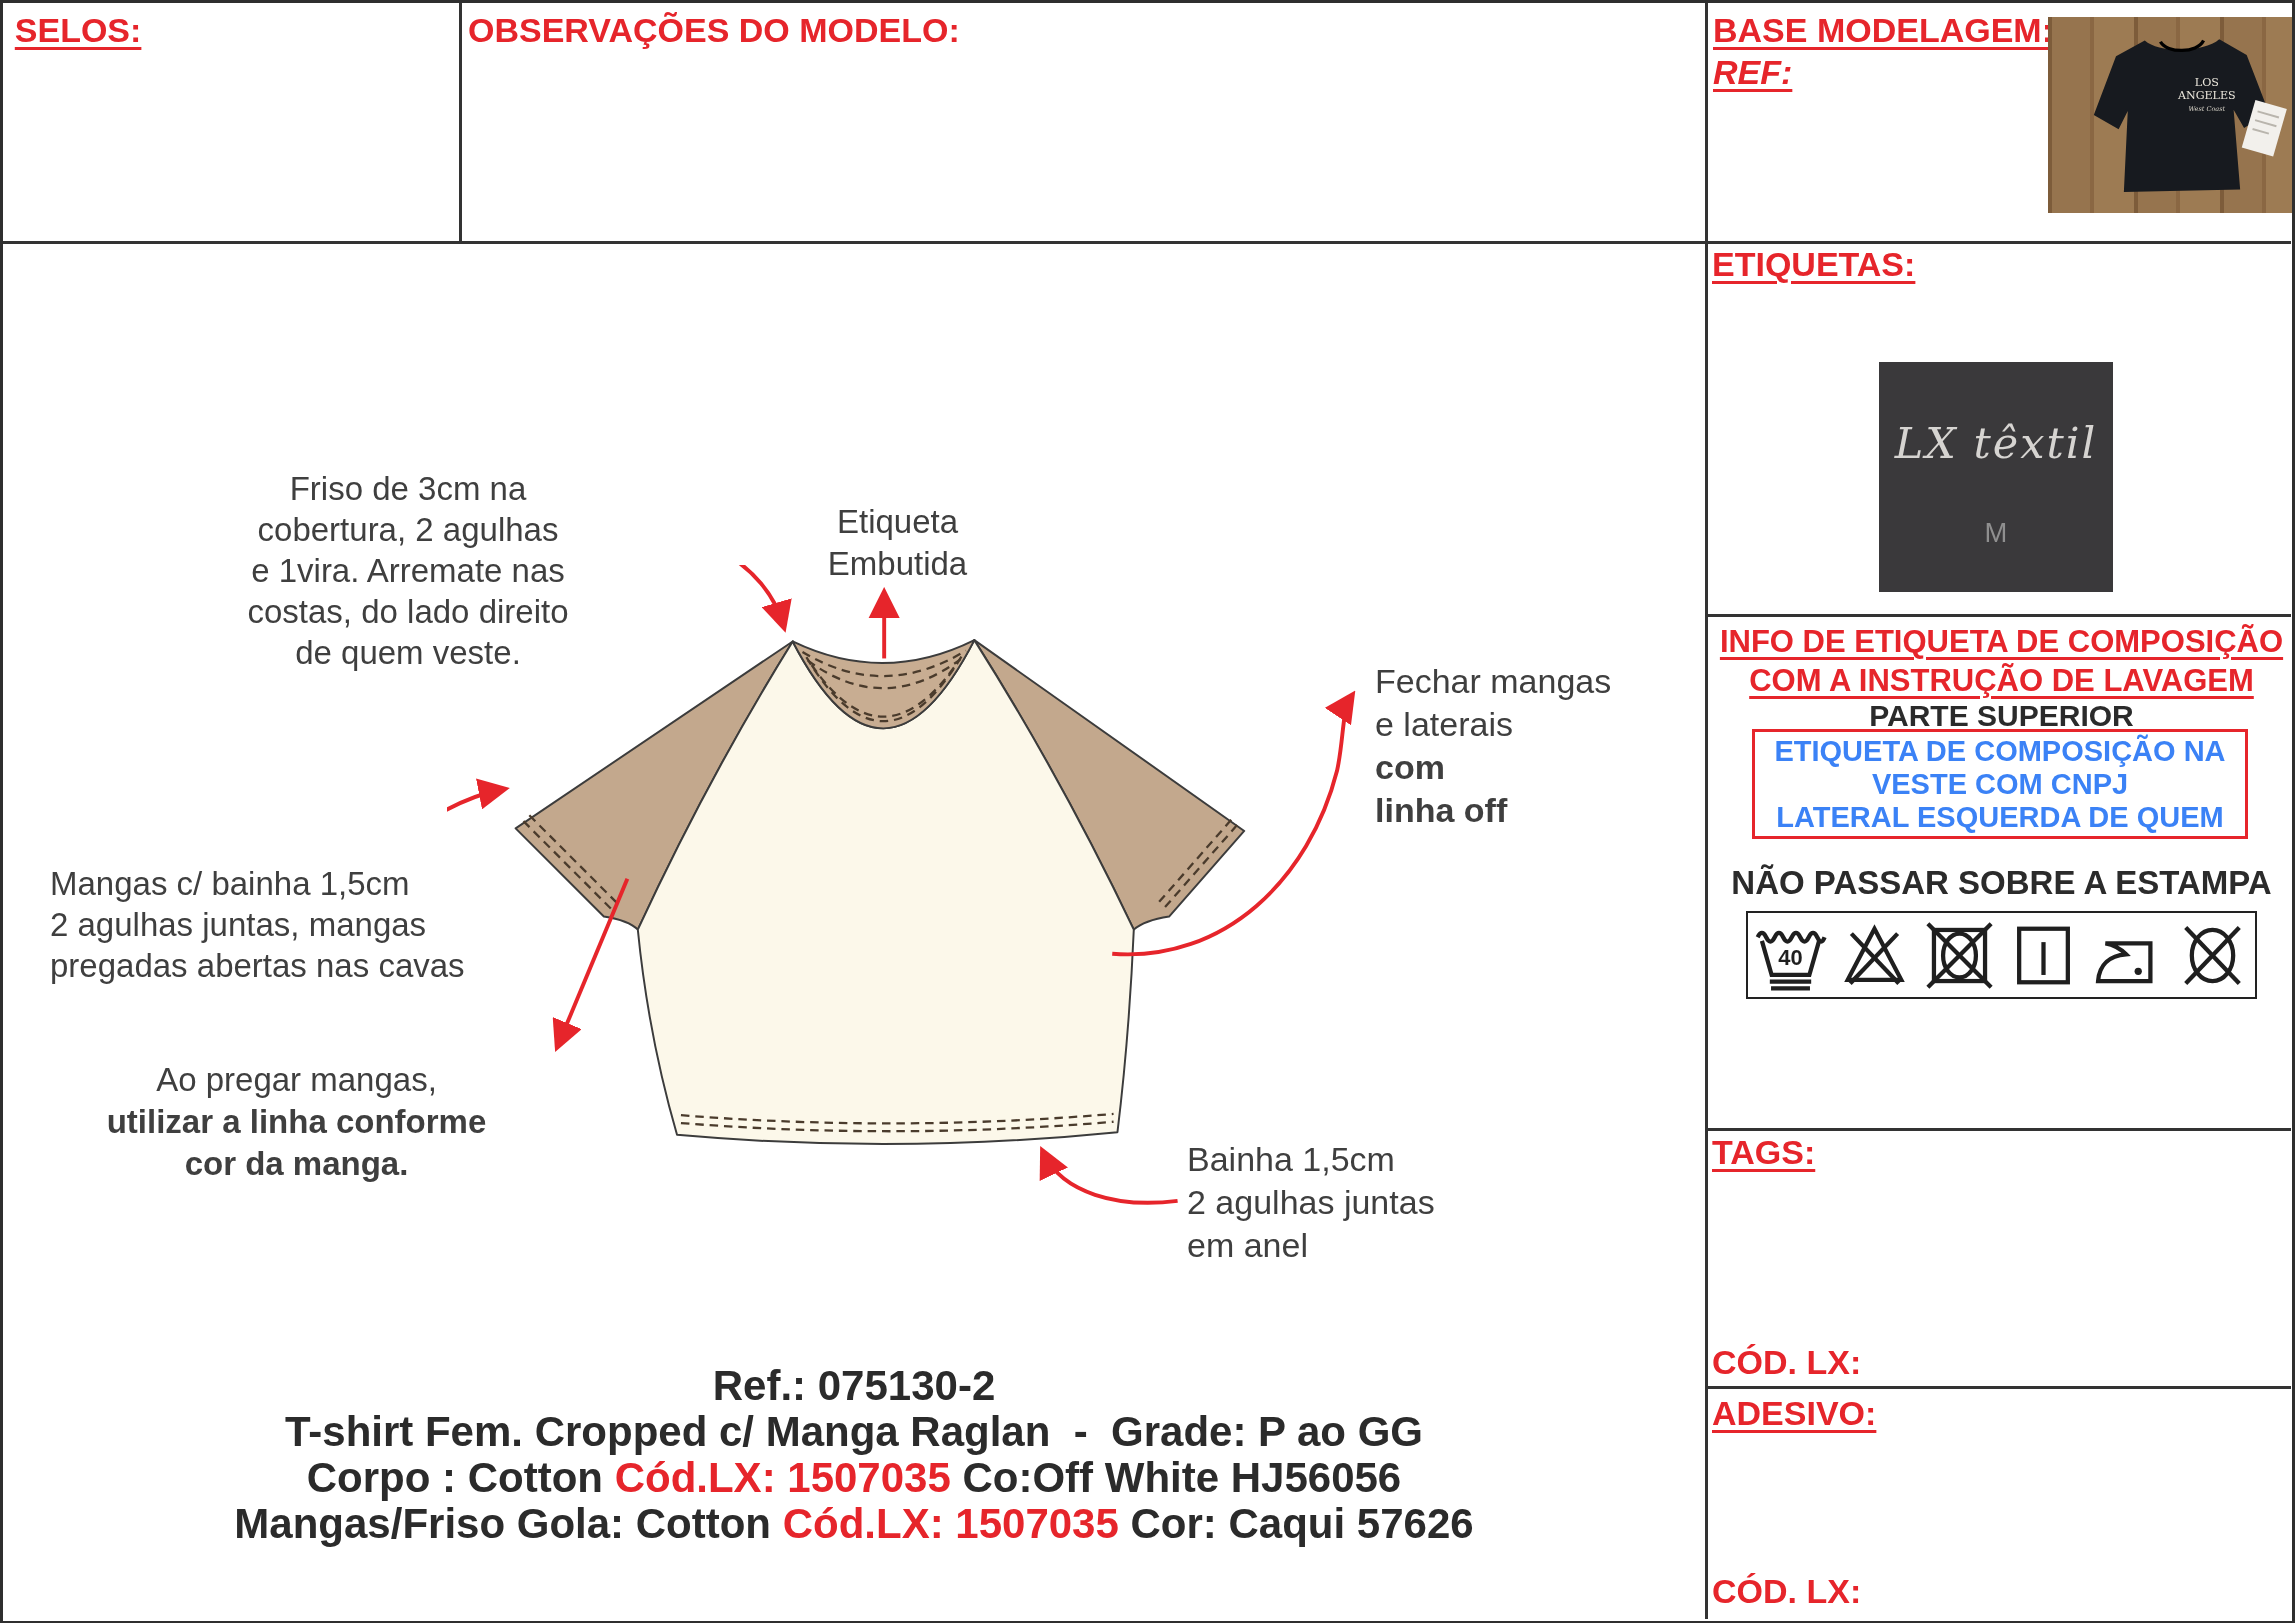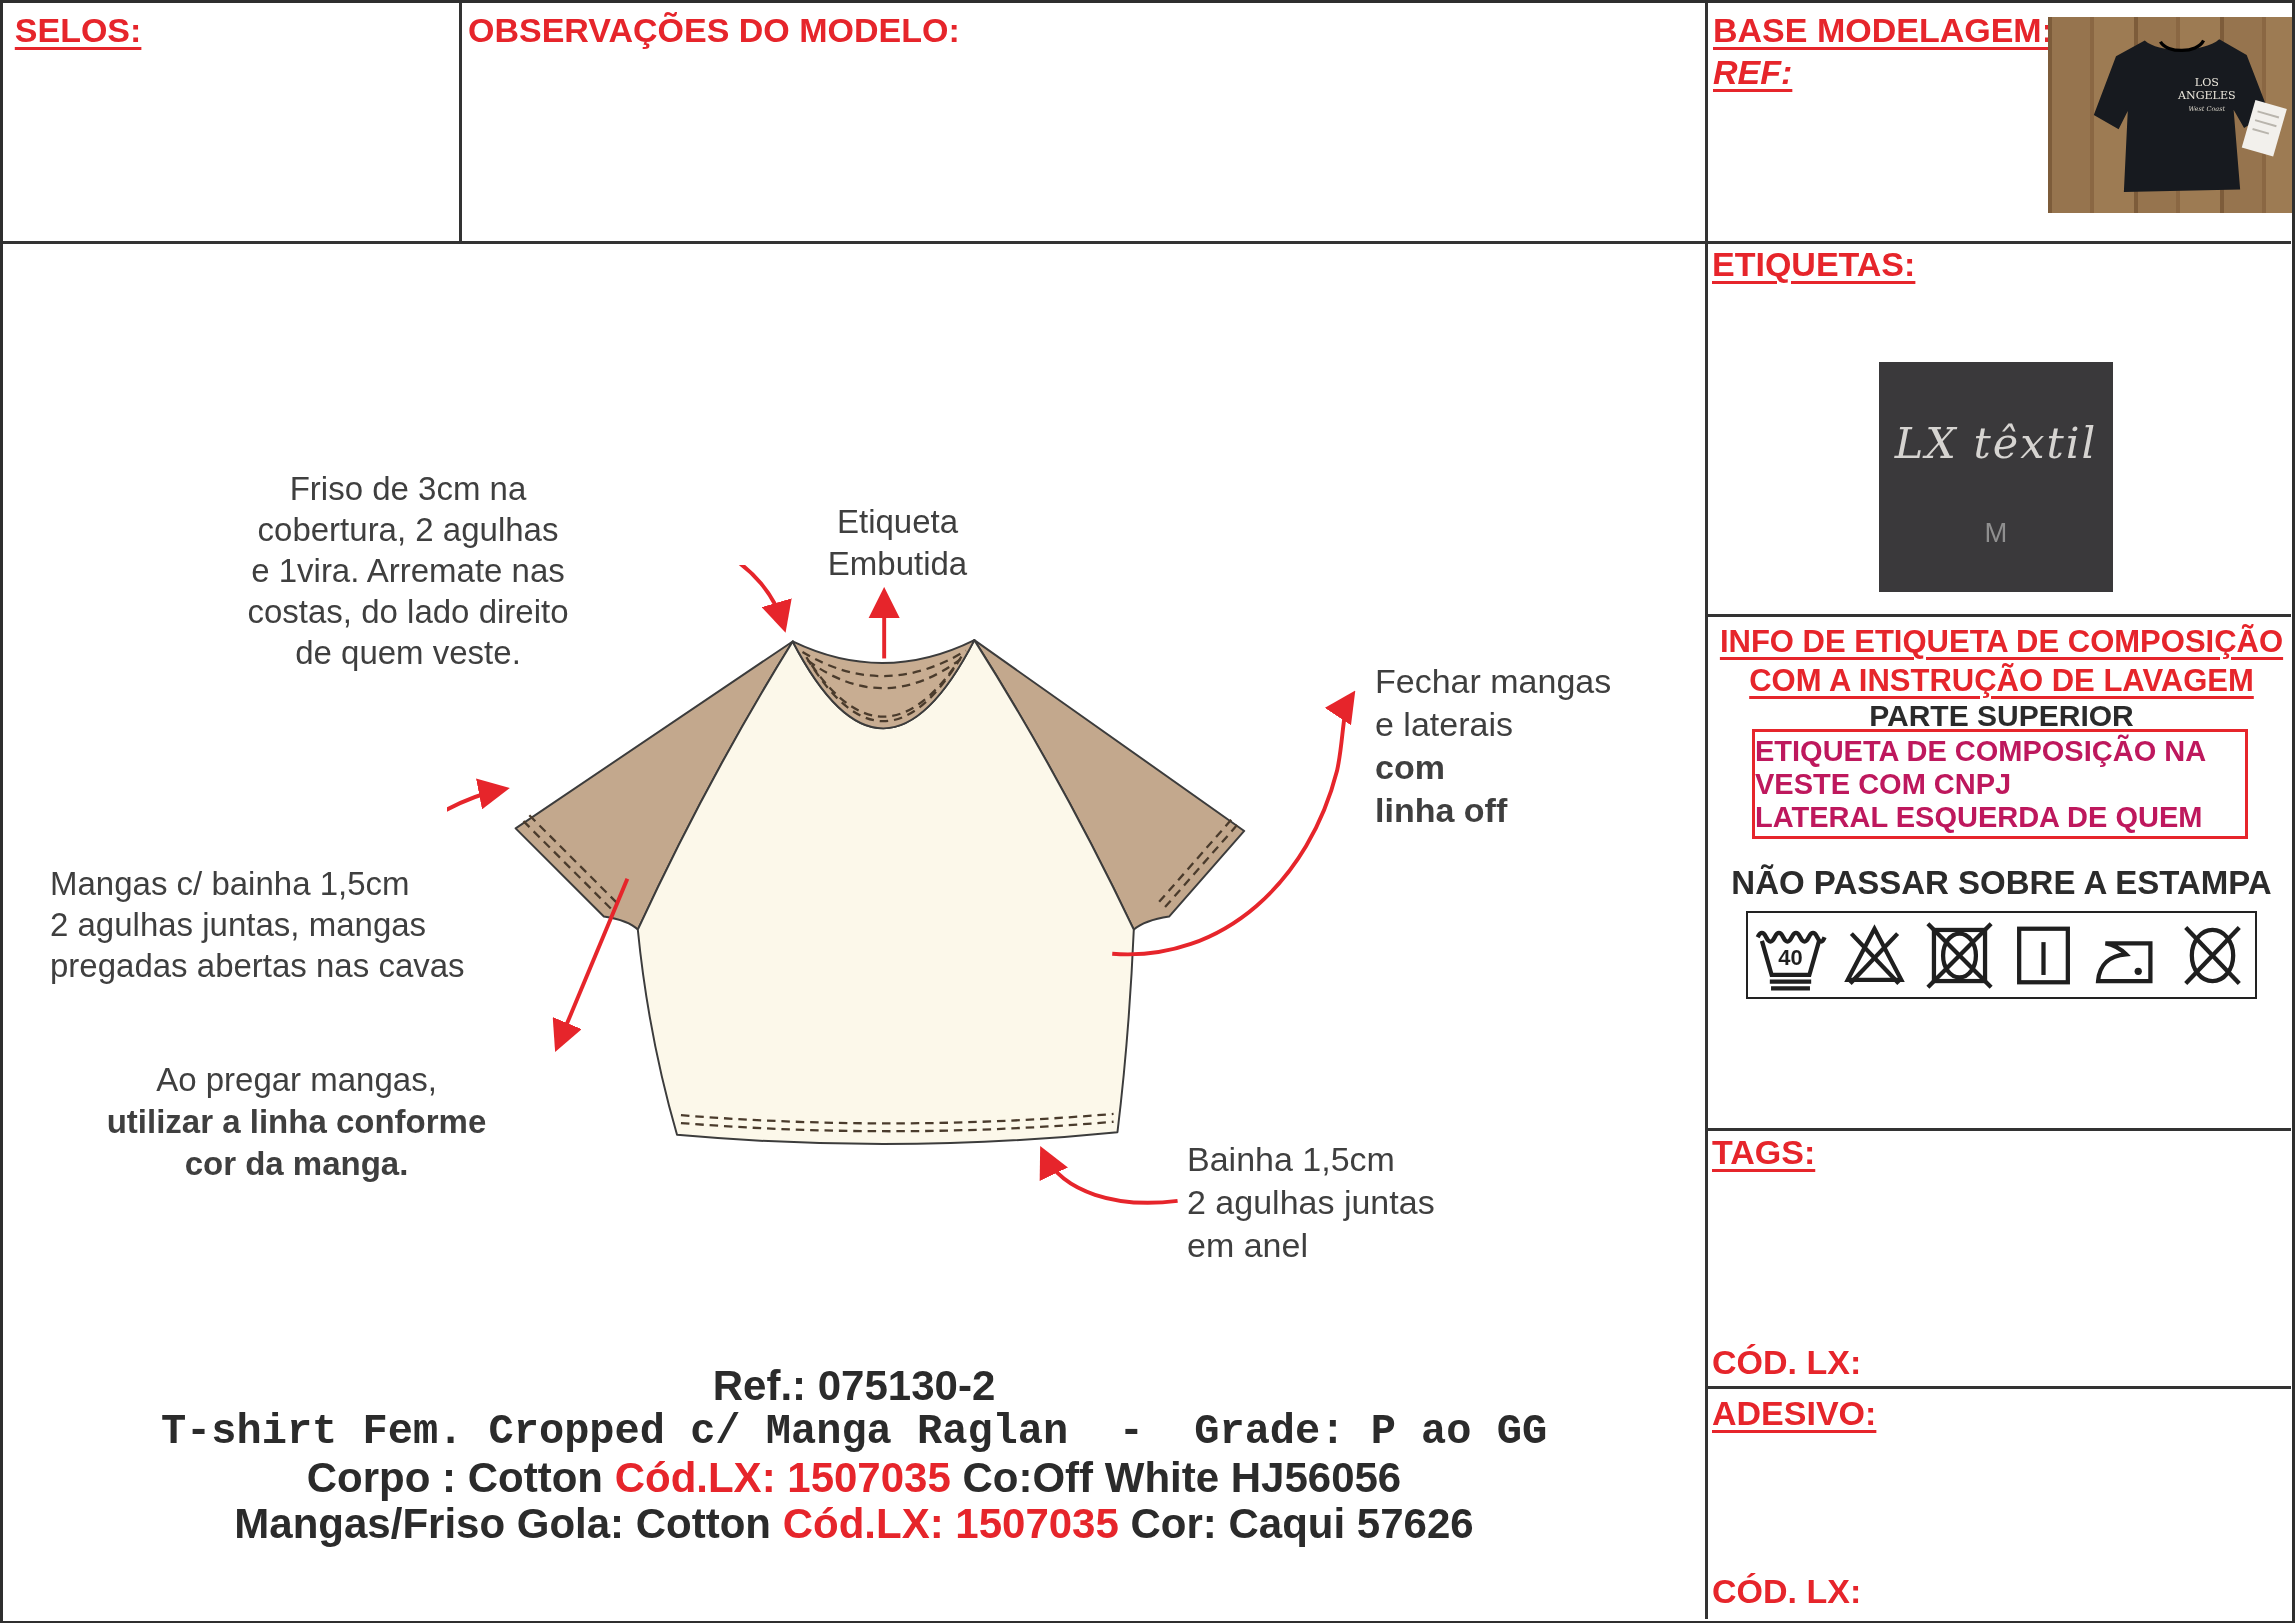--- a/index.html
+++ b/index.html
@@ -25,21 +25,21 @@
   .swatch .brand{position:absolute;left:0;top:56px;width:100%;text-align:center;
     font-family:"DejaVu Serif",serif;font-style:italic;font-size:43px;color:#d6d4d1;letter-spacing:2px;}
   .swatch .size{position:absolute;left:0;top:155px;width:100%;text-align:center;
     font-size:27.4px;color:#8f8f8f;}
   .info-title{position:absolute;left:1709px;width:579px;text-align:center;color:#e6252b;
     font-weight:bold;font-size:31px;line-height:39px;}
   .info-title span{display:block;text-decoration:underline;text-underline-offset:5.2px;text-decoration-thickness:2.6px;}
   .blk-center{position:absolute;left:1709px;width:579px;text-align:center;color:#2b2b2b;font-weight:bold;}
   .redbox{position:absolute;left:1749px;top:726px;width:496px;height:110px;border:3.9px solid #e6252b;
     box-sizing:border-box;display:flex;flex-direction:column;justify-content:center;
-    color:#be185d;font-weight:bold;font-size:29px;line-height:33px;}
+    text-align:center;color:#3b82f6;font-weight:bold;font-size:29px;line-height:33px;}
   .carebox{position:absolute;left:1743px;top:908px;width:511px;height:88px;border:2.6px solid #222;
     box-sizing:border-box;display:flex;align-items:center;justify-content:space-around;background:#fff;}
   .carebox svg{height:73px;width:77px;}
   .ci{stroke:#1f1f1f;stroke-width:7;fill:none;}
   .photo{position:absolute;left:2013px;top:14.4px;width:268px;height:196px;
     background:repeating-linear-gradient(90deg,#7d5c3a 0 3.9px,#96744e 3.9px 42px,#8a6743 42px 46px,#9d7b53 46px 86px);margin-left:32px;}
   .arrow{fill:none;stroke:#e6252b;stroke-width:6px;}
   .st{fill:none;stroke:#4a3b2c;stroke-width:3.5px;stroke-dasharray:13 9;}
   .garment{stroke:#3c3c3c;stroke-width:3px;stroke-linejoin:round;}
 </style>
@@ -146,21 +146,21 @@
   </div>
 
   <div class="ann" style="left:1184px;top:1135px;width:300px;font-size:34px;line-height:43px;">
     <span>Bainha 1,5cm</span>
     <span>2 agulhas juntas</span>
     <span>em anel</span>
   </div>
 
   <div class="footer">
     <span style="display:block;">Ref.: 075130-2</span>
-    <span style="display:block;font-family:Liberation Mono, monospace;">T-shirt Fem. Cropped c/ Manga Raglan&nbsp; -&nbsp; Grade: P ao GG</span>
+    <span style="display:block;">T-shirt Fem. Cropped c/ Manga Raglan&nbsp; -&nbsp; Grade: P ao GG</span>
     <span style="display:block;"><span>Corpo : Cotton </span><span class="red">Cód.LX: 1507035</span><span> Co:Off White HJ56056</span></span>
     <span style="display:block;"><span>Mangas/Friso Gola: Cotton </span><span class="red">Cód.LX: 1507035</span><span> Cor: Caqui 57626</span></span>
   </div>
 
   <div class="red-hdr" style="left:1709px;top:242px;">ETIQUETAS:</div>
   <div class="swatch">
     <div class="brand">LX têxtil</div>
     <div class="size">M</div>
   </div>
 

